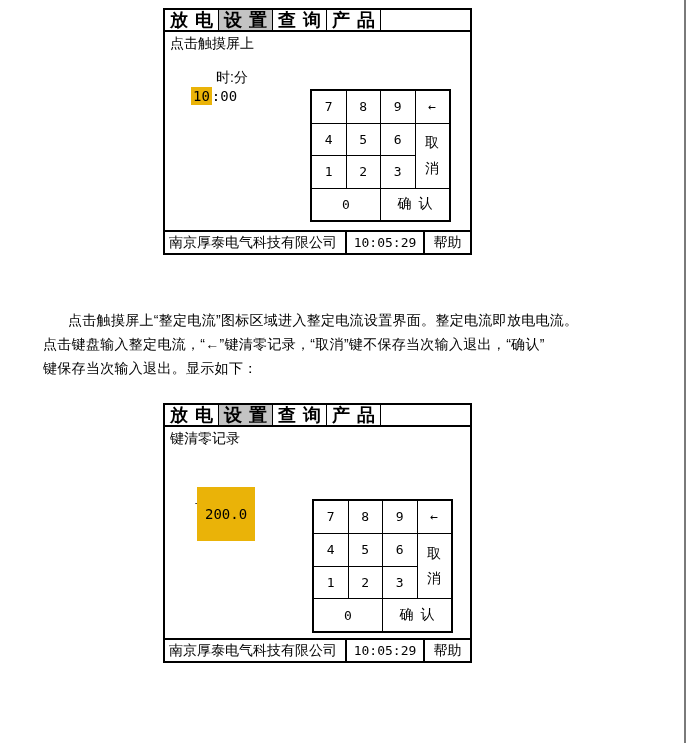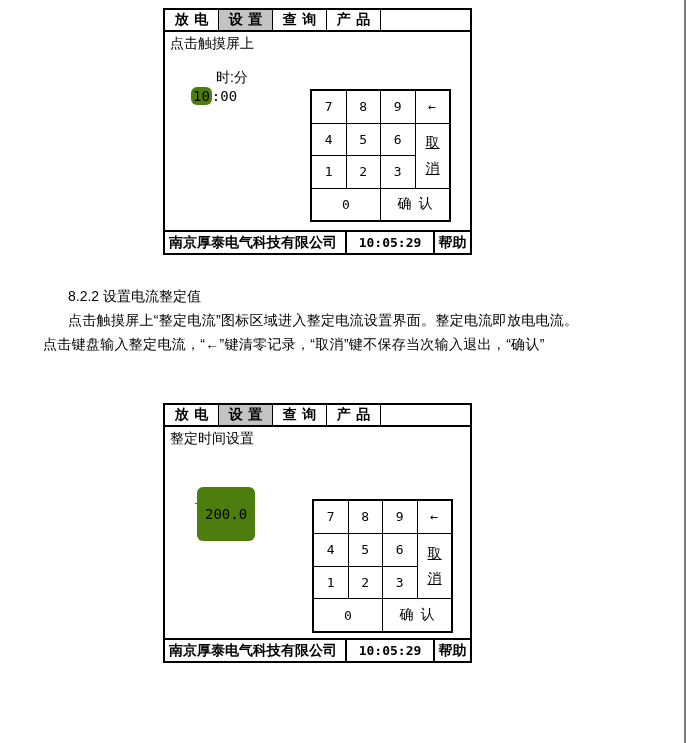--- a/index.html
+++ b/index.html
@@ -14,60 +14,60 @@
   .panel {
     position:absolute; width:309px; background:#fff;
     border:2px solid #000; display:flex; flex-direction:column;
   }
   .panel-time { left:163px; top:8px;  height:247px; }
   .panel-current { left:163px; top:403px; height:260px; }
 
   .tabbar { display:flex; height:22px; border-bottom:2px solid #000; flex:0 0 auto; }
   .tab {
     width:54px; display:flex; align-items:center; justify-content:center;
-    border-right:1px solid #000; font-weight:bold; font-size:14px;
+    border-right:1px solid #000; font-weight:bold; font-size:18px;
     letter-spacing:0.4em; text-indent:0.4em; white-space:nowrap; cursor:default;
   }
   .tab.selected {
     background-color:#c3c3c3;
     background-image:radial-gradient(#e8e8e8 18%, rgba(0,0,0,0) 19%);
     background-size:4px 4px;
   }
   .tab-filler { flex:1; }
 
   .panel-body { position:relative; flex:1 1 auto; }
   .screen-title { position:absolute; left:5px; top:3px; font-size:14px; white-space:nowrap; }
   .field-label { position:absolute; font-size:14px; white-space:nowrap; }
   .field-value { position:absolute; font-family:"DejaVu Sans Mono", monospace; font-size:14px; white-space:nowrap; }
-  .hl { background:#4d7c0f; padding:1px 2px;border-radius:6px; }
+  .hl { background:#eab308; padding:1px 2px; }
 
   
   .keypad {
     position:absolute; width:141px;
     display:grid; grid-template-columns:repeat(4,1fr); grid-template-rows:repeat(4,1fr);
     gap:1px; background:#000; border:2px solid #000;
   }
   .panel-time .keypad { left:145px; top:57px; height:133px; }
   .panel-current .keypad { left:147px; top:72px; height:134px; }
   .key {
     background:#fff; display:flex; align-items:center; justify-content:center;
     font-family:"DejaVu Sans Mono", monospace; font-size:13px; cursor:default;
   }
   .key-cn { font-family:"Liberation Sans", sans-serif; font-size:14px; }
   .k-back  { grid-area:1/4/2/5; }
   .k-cancel{ grid-area:2/4/4/5; }
   .k-0     { grid-area:4/1/5/3; }
   .k-ok    { grid-area:4/3/5/5; }
-  .stacked { display:inline-block; width:1.05em; word-break:break-all; line-height:1.8; text-align:right;text-decoration:underline; }
+  .stacked { display:inline-block; width:1.05em; word-break:break-all; line-height:1.8; text-align:left; }
   .spaced  { letter-spacing:0.5em; text-indent:0.5em; white-space:nowrap; }
 
-  .statusbar { display:flex; height:23px; border-top:2px solid #000; flex:0 0 auto; font-size:14px;font-weight:bold; }
+  .statusbar { display:flex; height:23px; border-top:2px solid #000; flex:0 0 auto; font-size:14px; }
   .status-company { width:180px; display:flex; align-items:center; padding-left:4px; white-space:nowrap; }
   .status-time {
-    width:88px; border-left:2px solid #000; display:flex; align-items:center; justify-content:center;
+    width:78px; border-left:2px solid #000; display:flex; align-items:center; justify-content:center;
     font-family:"DejaVu Sans Mono", monospace; font-size:13px;
   }
   .status-help { flex:1; border-left:2px solid #000; display:flex; align-items:center; justify-content:center; cursor:default; }
 
   
   .doc-heading { position:absolute; left:68px; top:288px; font-size:14px; white-space:nowrap; }
   .doc-line { position:absolute; font-size:14px; white-space:nowrap; letter-spacing:0.3px; }
   .doc-line1 { left:68px; top:312px; }
   .doc-line2 { left:43px; top:336px; }
   .doc-line3 { left:43px; top:360px; }
@@ -113,34 +113,34 @@
           </div>
       </div>
     </div>
     <div class="statusbar">
       <div class="status-company">南京厚泰电气科技有限公司</div>
       <div class="status-time">10:05:29</div>
       <div class="status-help">帮助</div>
     </div>
   </div>
 
-  <div class="doc-heading">8.2.2 设置电流整定值</div>
   <div class="doc-line doc-line2">点击键盘输入整定电流，“←”键清零记录，“取消”键不保存当次输入退出，“确认”</div>
   <div class="doc-line doc-line1">点击触摸屏上“整定电流”图标区域进入整定电流设置界面。整定电流即放电电流。</div>
+  <div class="doc-line doc-line3">键保存当次输入退出。显示如下：</div>
 
   <div class="panel panel-current">
     <div class="tabbar">
       <div class="tab">放电</div>
       <div class="tab selected">设置</div>
       <div class="tab">查询</div>
       <div class="tab">产品</div>
       <div class="tab-filler"></div>
     </div>
     <div class="panel-body">
-      <div class="screen-title">整定时间设置</div>
+      <div class="screen-title">键清零记录</div>
       <div class="field-label" style="left:30px; top:65px;">单位:A</div>
       <div class="field-value" style="left:32px; top:79px;"><span class="hl" style="padding:19px 8px;">200.0</span></div>
 
       <div class="keypad">
         <div class="key">7</div>
         <div class="key">8</div>
         <div class="key">9</div>
         <div class="key k-back">
             <span>←</span>
           </div>

